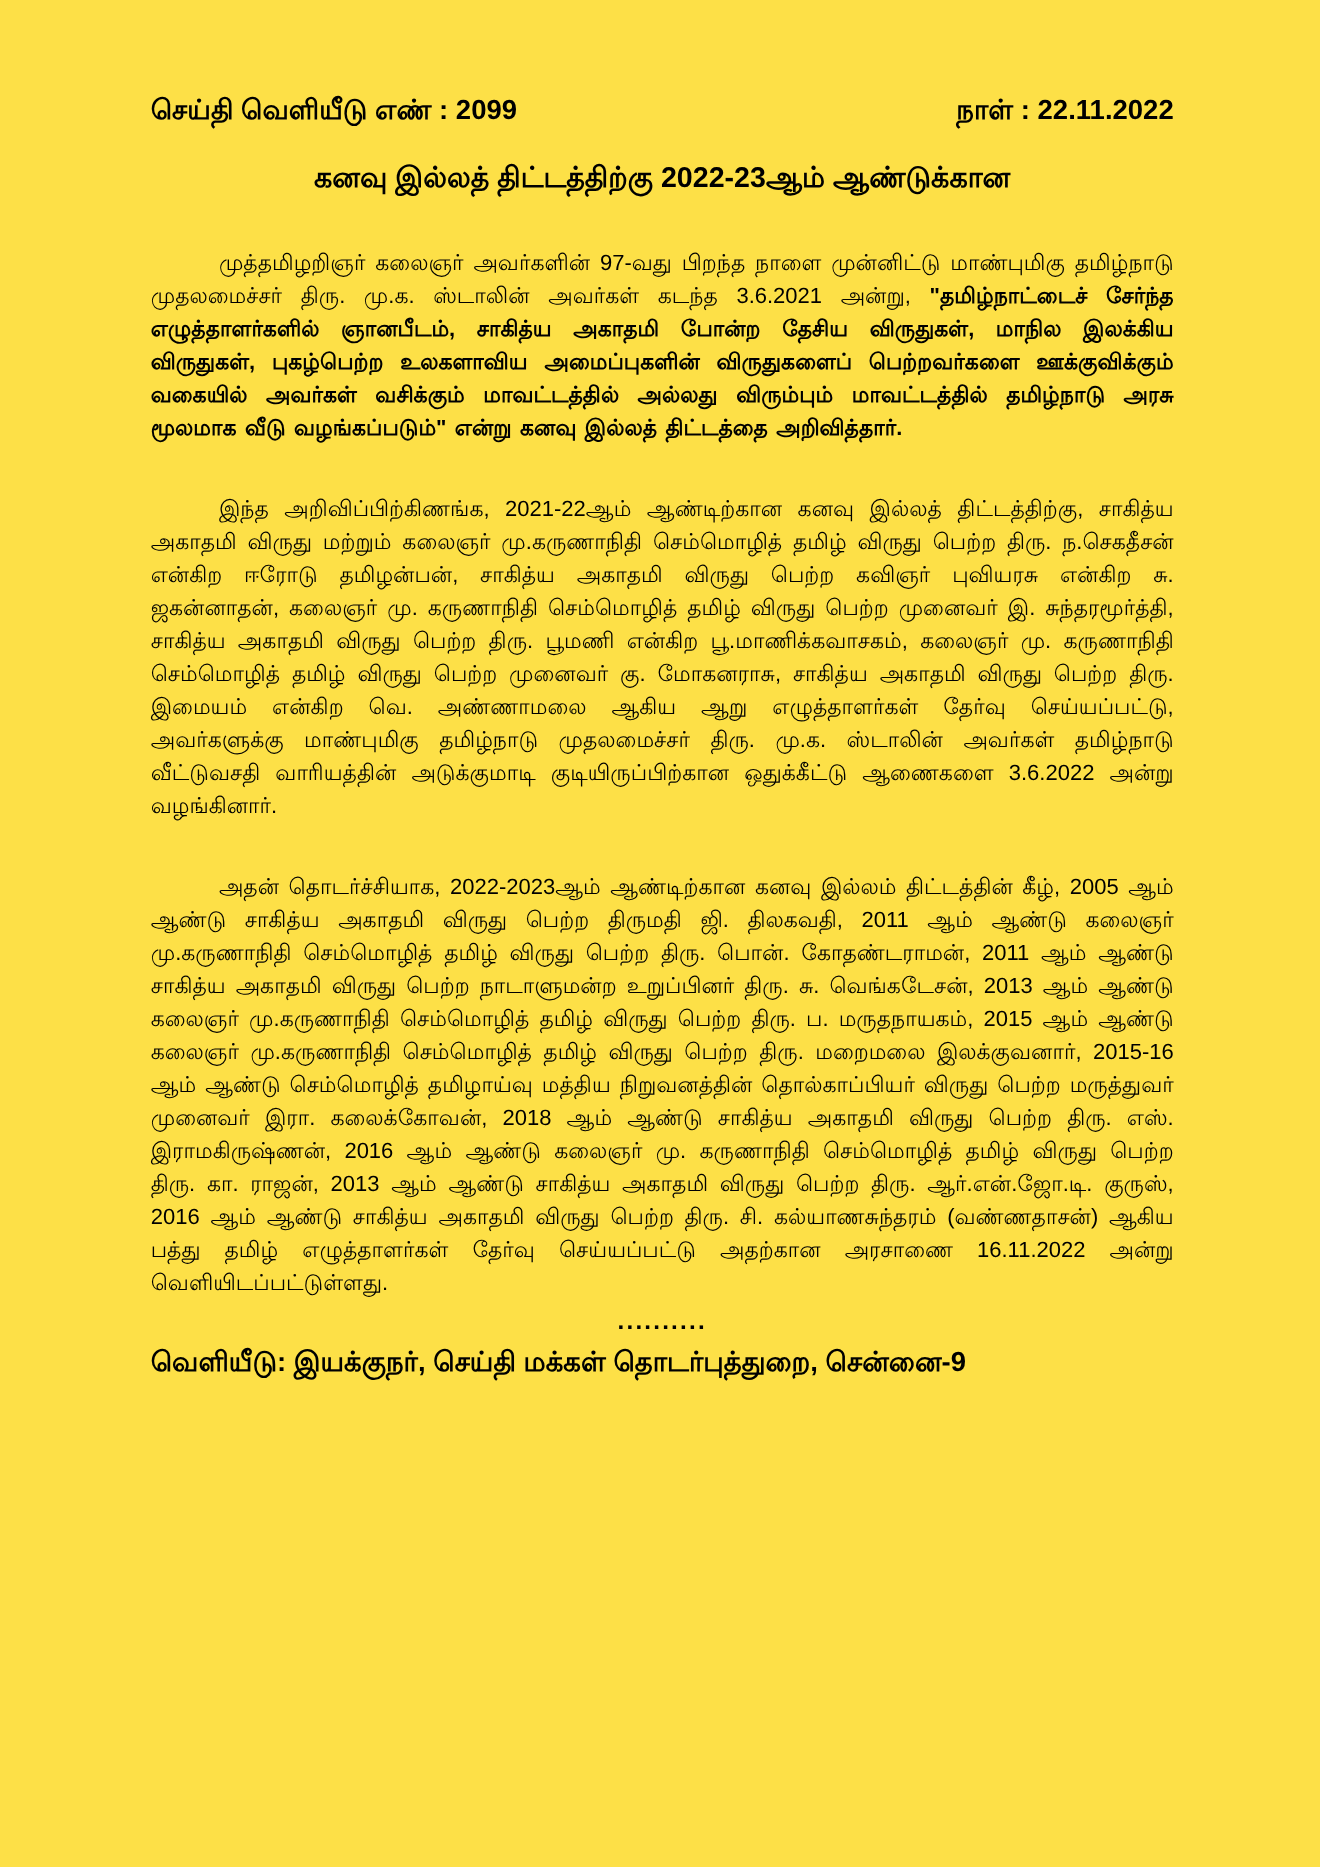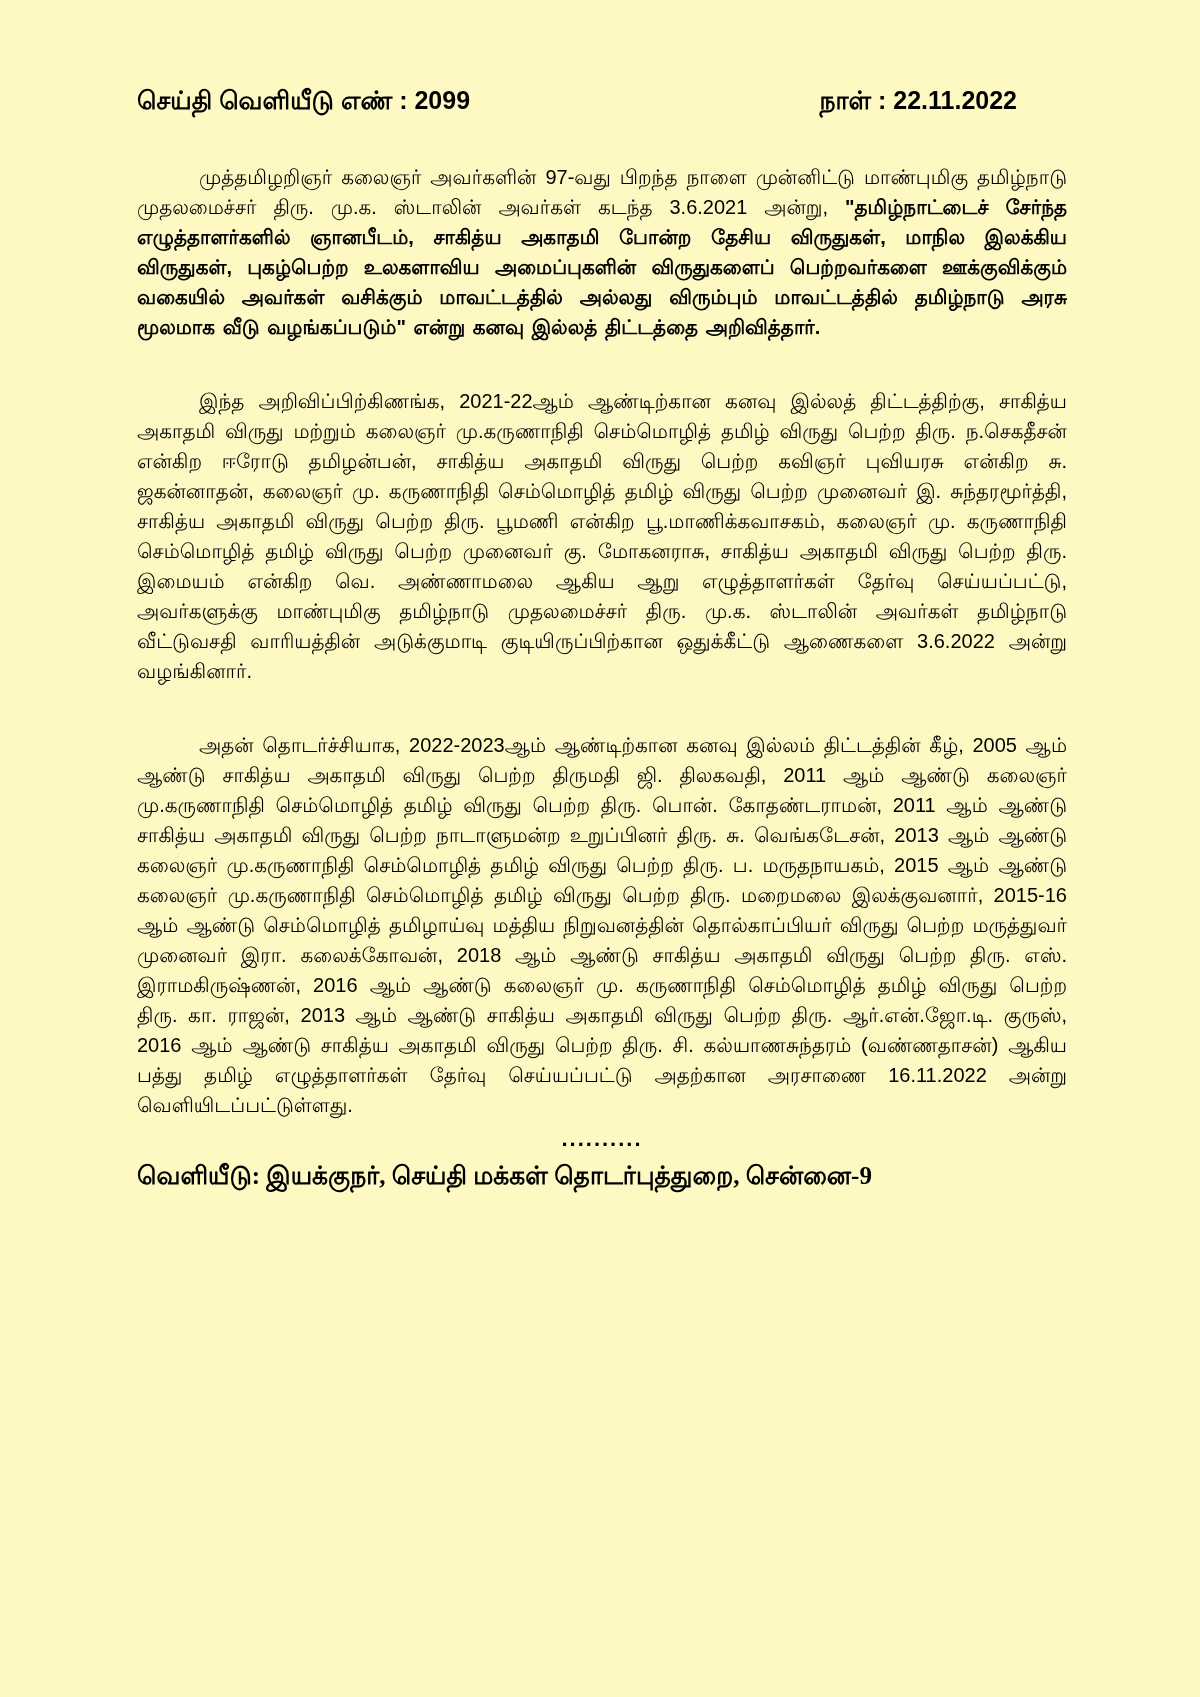--- a/index.html
+++ b/index.html
@@ -6,31 +6,31 @@
   body {
     width: 1200px; height: 1697px;
     font-family: "Liberation Sans", "DejaVu Sans", sans-serif;
     color: #000;
     overflow: hidden;
   }
   .page {
     box-sizing: border-box;
     width: 1200px; height: 1697px;
     padding: 86px 133px 0 137px;
-    background: #fef9c3;
+    background: #fde047;
     position: relative;
   }
   .header-row {
     display: flex;
     justify-content: space-between;
     align-items: baseline;
     font-weight: 700;
     font-size: 25px;
   }
-  .header-row .date { margin-right: 50px; }
+  .header-row .date { }
   .doc-title {
     text-align: center;
     font-weight: 700;
     font-size: 26px;
     margin-top: 33px;
     text-decoration: underline;
     text-underline-offset: 5px;
   }
   .doc-subtitle {
     text-align: center;
@@ -53,35 +53,35 @@
     font-weight: 700;
     font-size: 22px;
     letter-spacing: 2px;
     margin-top: 8px;
     line-height: 22px;
   }
   .publisher-line {
     font-weight: 700;
     font-size: 25px;
     margin-top: 12px;
-    font-family: Liberation Serif, serif;
   }
 </style>
 </head>
 <body>
 
 <div class="page">
 
   <div class="header-row">
     <span>செய்தி வெளியீடு எண் : 2099</span>
     <span class="date">நாள் : 22.11.2022</span>
   </div>
 
 
   <div class="doc-subtitle">
+    <div>கனவு இல்லத் திட்டத்திற்கு 2022-23ஆம் ஆண்டுக்கான</div>
   </div>
 
   <p class="body-para"><span>முத்தமிழறிஞர்  கலைஞர் அவர்களின் 97-வது பிறந்த நாளை முன்னிட்டு மாண்புமிகு  தமிழ்நாடு முதலமைச்சர் திரு. மு.க. ஸ்டாலின் அவர்கள் கடந்த 3.6.2021 அன்று, </span><span class="bold-quote">"தமிழ்நாட்டைச் சேர்ந்த எழுத்தாளர்களில் ஞானபீடம், சாகித்ய அகாதமி போன்ற தேசிய விருதுகள், மாநில இலக்கிய விருதுகள், புகழ்பெற்ற உலகளாவிய அமைப்புகளின் விருதுகளைப் பெற்றவர்களை ஊக்குவிக்கும் வகையில் அவர்கள் வசிக்கும் மாவட்டத்தில் அல்லது விரும்பும் மாவட்டத்தில் தமிழ்நாடு அரசு மூலமாக வீடு வழங்கப்படும்" என்று  கனவு இல்லத் திட்டத்தை அறிவித்தார்.</span></p>
 
   <p class="body-para">இந்த அறிவிப்பிற்கிணங்க, 2021-22ஆம் ஆண்டிற்கான கனவு இல்லத் திட்டத்திற்கு, சாகித்ய அகாதமி விருது மற்றும் கலைஞர் மு.கருணாநிதி செம்மொழித் தமிழ் விருது பெற்ற திரு. ந.செகதீசன் என்கிற ஈரோடு தமிழன்பன், சாகித்ய அகாதமி விருது பெற்ற கவிஞர் புவியரசு என்கிற சு. ஜகன்னாதன், கலைஞர் மு. கருணாநிதி செம்மொழித் தமிழ் விருது பெற்ற முனைவர் இ. சுந்தரமூர்த்தி, சாகித்ய அகாதமி விருது பெற்ற திரு. பூமணி என்கிற பூ.மாணிக்கவாசகம், கலைஞர் மு. கருணாநிதி செம்மொழித் தமிழ் விருது பெற்ற முனைவர் கு. மோகனராசு, சாகித்ய அகாதமி விருது பெற்ற திரு. இமையம் என்கிற  வெ. அண்ணாமலை ஆகிய ஆறு எழுத்தாளர்கள் தேர்வு செய்யப்பட்டு, அவர்களுக்கு மாண்புமிகு தமிழ்நாடு முதலமைச்சர் திரு. மு.க. ஸ்டாலின் அவர்கள் தமிழ்நாடு வீட்டுவசதி வாரியத்தின் அடுக்குமாடி குடியிருப்பிற்கான ஒதுக்கீட்டு ஆணைகளை 3.6.2022 அன்று வழங்கினார்.</p>
 
   <p class="body-para">அதன் தொடர்ச்சியாக, 2022-2023ஆம் ஆண்டிற்கான கனவு இல்லம் திட்டத்தின் கீழ், 2005 ஆம் ஆண்டு சாகித்ய அகாதமி விருது பெற்ற திருமதி ஜி. திலகவதி, 2011 ஆம் ஆண்டு கலைஞர்  மு.கருணாநிதி செம்மொழித் தமிழ் விருது பெற்ற திரு. பொன். கோதண்டராமன், 2011 ஆம் ஆண்டு சாகித்ய அகாதமி விருது பெற்ற நாடாளுமன்ற உறுப்பினர் திரு. சு. வெங்கடேசன், 2013 ஆம் ஆண்டு கலைஞர் மு.கருணாநிதி செம்மொழித் தமிழ் விருது பெற்ற திரு. ப. மருதநாயகம், 2015 ஆம் ஆண்டு கலைஞர் மு.கருணாநிதி செம்மொழித் தமிழ் விருது பெற்ற திரு. மறைமலை இலக்குவனார், 2015-16 ஆம் ஆண்டு செம்மொழித் தமிழாய்வு மத்திய நிறுவனத்தின் தொல்காப்பியர் விருது பெற்ற மருத்துவர் முனைவர் இரா. கலைக்கோவன், 2018 ஆம் ஆண்டு சாகித்ய அகாதமி விருது பெற்ற திரு. எஸ். இராமகிருஷ்ணன், 2016 ஆம் ஆண்டு கலைஞர் மு. கருணாநிதி செம்மொழித் தமிழ் விருது பெற்ற திரு. கா. ராஜன், 2013 ஆம் ஆண்டு சாகித்ய அகாதமி விருது பெற்ற திரு. ஆர்.என்.ஜோ.டி. குருஸ், 2016 ஆம் ஆண்டு சாகித்ய அகாதமி விருது பெற்ற திரு. சி. கல்யாணசுந்தரம் (வண்ணதாசன்) ஆகிய பத்து தமிழ் எழுத்தாளர்கள் தேர்வு செய்யப்பட்டு அதற்கான அரசாணை 16.11.2022 அன்று வெளியிடப்பட்டுள்ளது.</p>
 
 
   <div class="divider-dots">..........</div>

